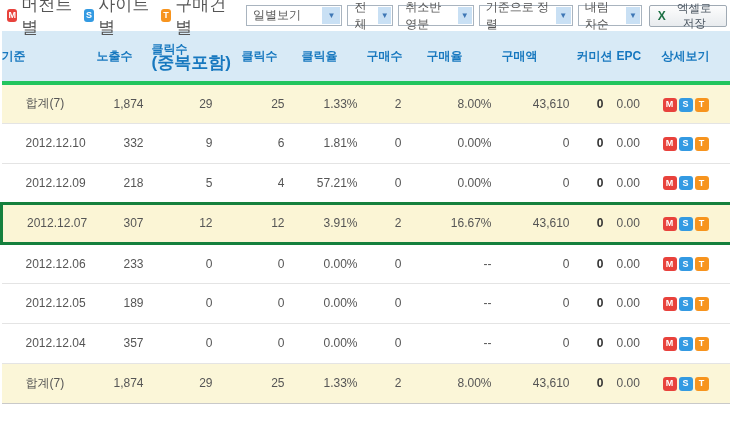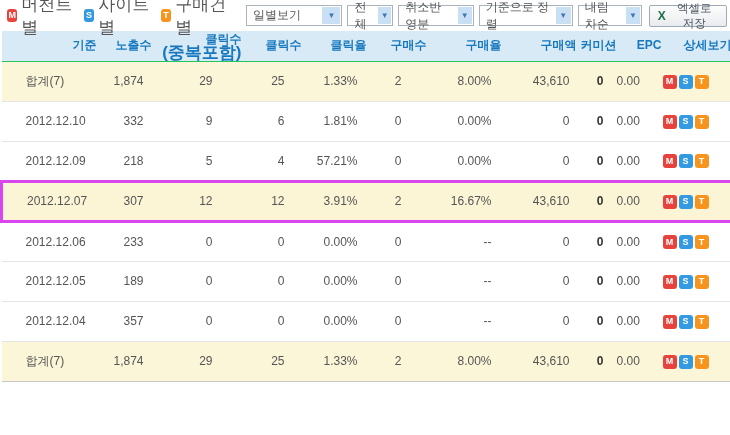--- a/index.html
+++ b/index.html
@@ -51,39 +51,39 @@
   }
   .excel-icon { color: #1e7145; font-weight: bold; font-size: 12px; line-height: 1; }
 
   
   table { width: 730px; border-collapse: collapse; table-layout: fixed; }
   thead th {
     background: #d8eaf6;
     color: #1778bf;
     font-weight: bold;
     font-size: 12px;
-    height: 30px;
-    text-align: right;
+    height: 52px;
+    text-align: left;
     vertical-align: middle;
-    border-bottom: 1px solid #22c55e;
+    border-bottom: 4px solid #22c55e;
     line-height: 13px;
   }
   thead th .sub { display: block; font-size: 17px; }
   tbody td {
     height: 40px;
     vertical-align: middle;
     border-bottom: 1px solid #e4e4e4;
     font-size: 12px;
     color: #555;
     background: #fff;
   }
   tr.summary td { background: #fbf6d8; }
   tr.summary.last td { border-bottom: 1px solid #c9c9c9; }
   tr.highlight td { background: #fbf5d5; }
-  tr.highlight { border: 3px solid #d946ef; }
+  tr.highlight { border: 3px solid #15803d; }
 
   .c-criteria { text-align: left; padding-left: 24px; }
   .c-imp      { text-align: right; padding-right: 8px; }
   .c-clkdup   { text-align: right; padding-right: 29px; }
   .c-clk      { text-align: right; padding-right: 17px; }
   .c-ctr      { text-align: right; padding-right: 9px; }
   .c-pur      { text-align: right; padding-right: 25px; }
   .c-prate    { text-align: right; padding-right: 10px; }
   .c-pamt     { text-align: right; padding-right: 7px; }
   .c-comm     { text-align: right; padding-right: 13px; font-weight: bold; color: #333; }

